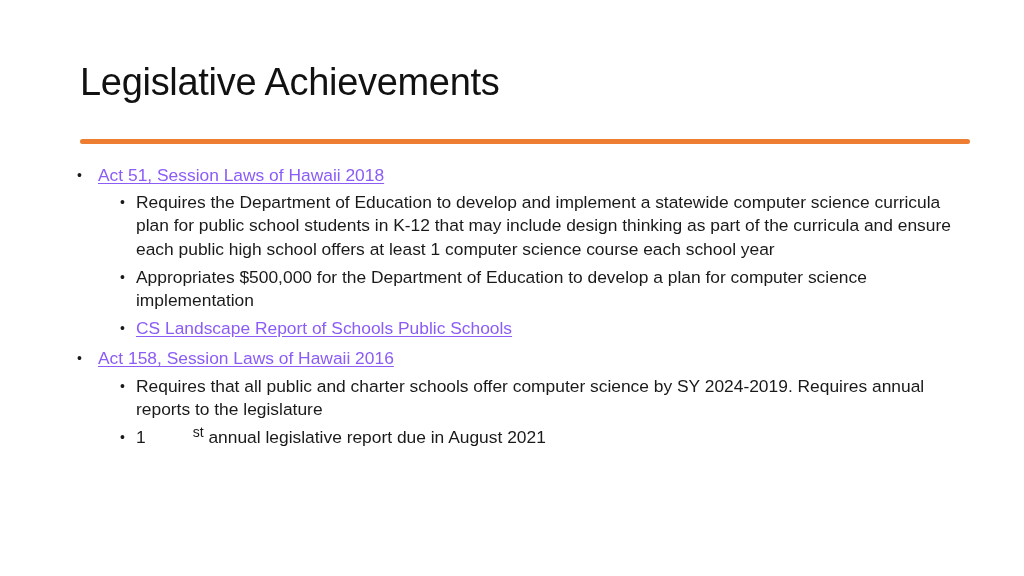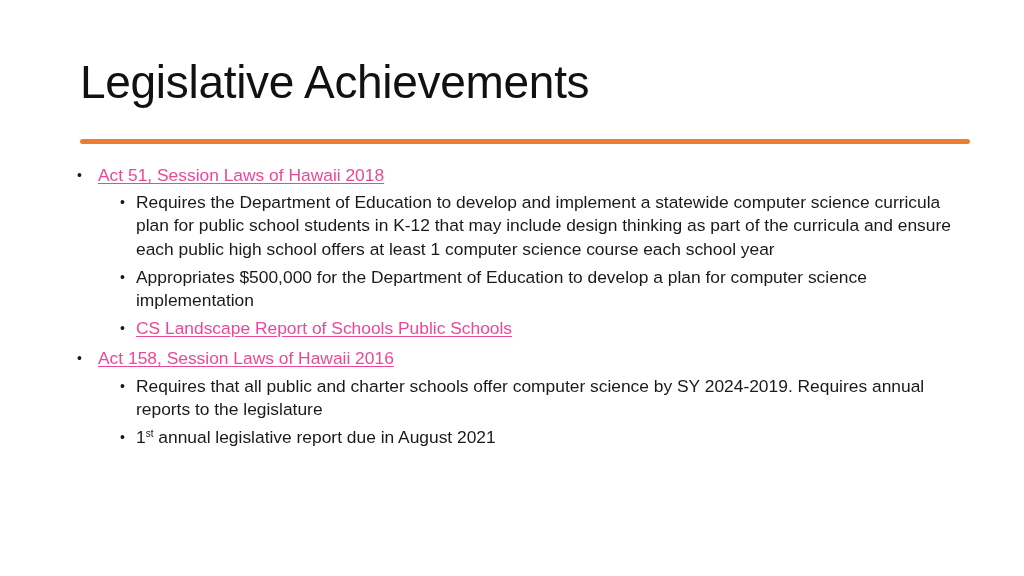--- a/index.html
+++ b/index.html
@@ -14,21 +14,21 @@
       overflow: hidden;
       font-family: "Liberation Sans", "DejaVu Sans", sans-serif;
       color: #1a1a1a;
     }
     .slide-title {
       position: absolute;
       left: 80px;
       top: 58px;
       margin: 0;
       font-weight: normal;
-      font-size: 46px;
+      font-size: 38px;
       line-height: 48px;
       color: #111111;
       letter-spacing: -0.3px;
     }
     .title-rule {
       position: absolute;
       left: 80px;
       top: 139px;
       width: 890px;
       height: 5px;
@@ -62,27 +62,28 @@
       margin-bottom: 5px;
     }
     .bullet {
       position: absolute;
       top: 0;
       font-size: 14px;
     }
     .l1 > li > .bullet { left: 1px; }
     .l2 > li > .bullet { left: 22px; }
     a.link {
-      color: #ec4899;
+      color: #8b5cf6;
       text-underline-offset: 2px;
     }
     sup {
-      font-size: 10px;
+      font-size: 14px;
       line-height: 0;
       vertical-align: 6px;
+      margin-left: 47px;
     }
   </style>
 </head>
 <body>
 
 <h1 class="slide-title">Legislative Achievements</h1>
 <div class="title-rule"></div>
 
 <div class="content">
   <ul class="l1">

